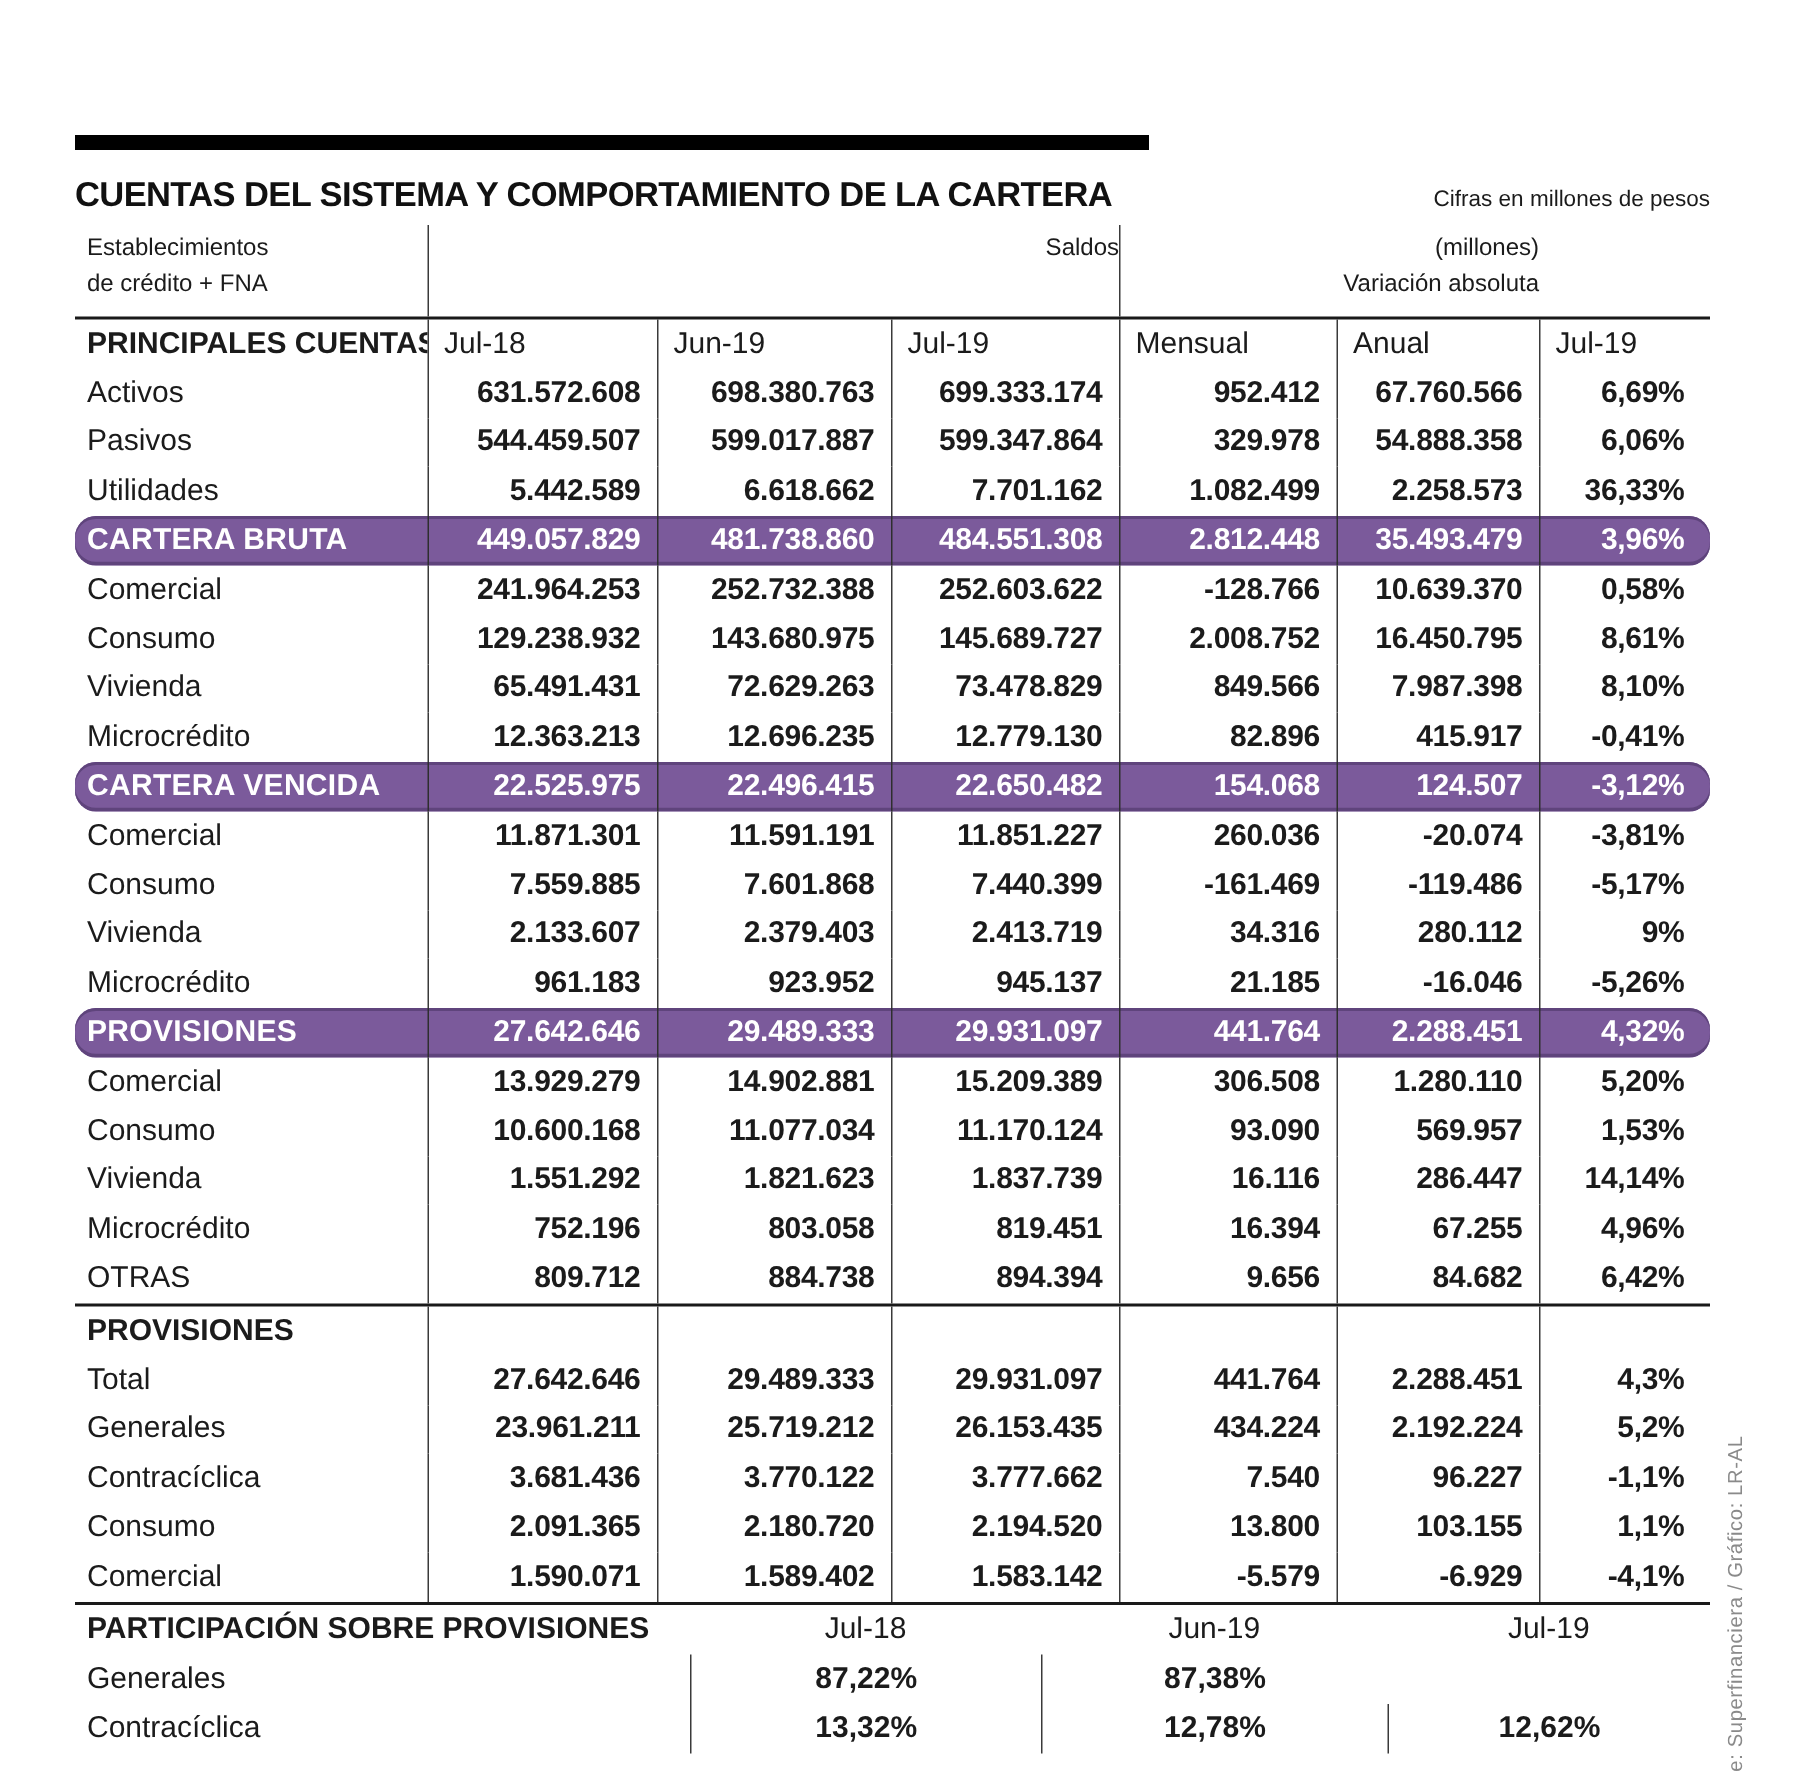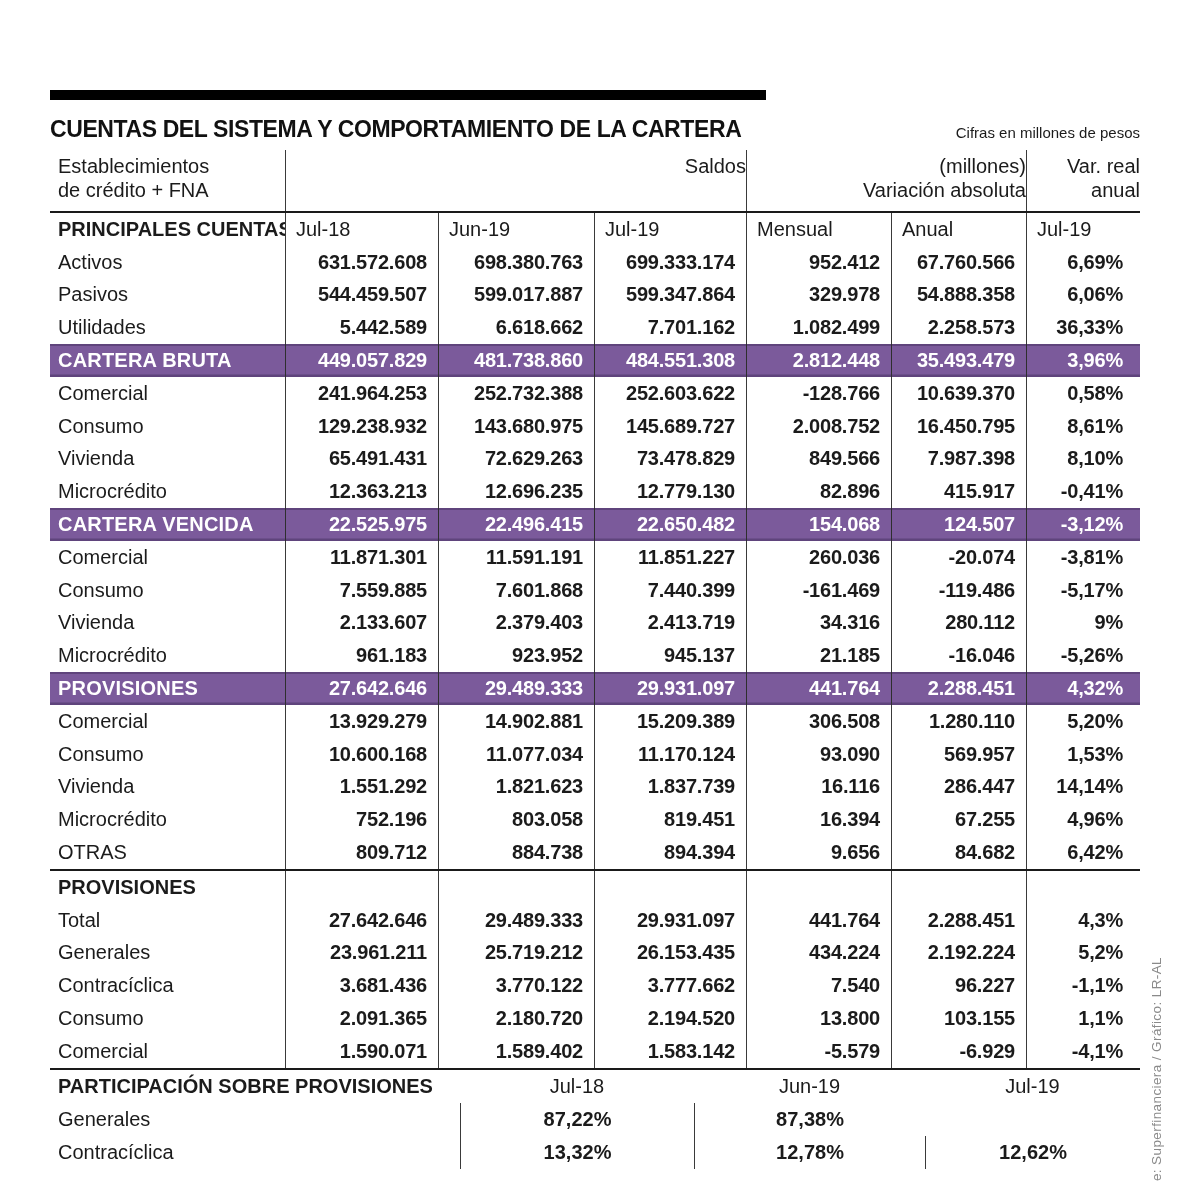--- a/index.html
+++ b/index.html
@@ -14,37 +14,37 @@
   .content { position:absolute; left:50px; top:50px; width:1090px; }
 
   .topbar { width:716px; height:10px; background:#000; }
 
   .title-row { display:flex; justify-content:space-between; align-items:flex-end; margin-top:11px; height:32px; }
   .title { font-size:23px; font-weight:700; letter-spacing:-0.4px; color:#111; }
   .units { font-size:15px; color:#1b1b1b; padding-bottom:2px; }
 
   
   .thead { display:grid; grid-template-columns:235px 461px 280px 114px; margin-top:7px; border-bottom:2px solid #1a1a1a; }
-  .hcell { font-size:20px; line-height:24px; padding:4px 0 9px 8px; }
+  .hcell { font-size:16px; line-height:24px; padding:4px 0 9px 8px; }
   .hcell.b { border-left:1px solid #3a3a3a; padding-left:10px;text-align:right; }
 
   
   .trow { display:grid; height:32.8px; font-size:20px; }
   .trow.main { grid-template-columns:235px 153px 156px 152px 145px 135px 114px; }
   .trow.part { grid-template-columns:410px 234px 231px 215px;text-align:center; }
   .cell { display:flex; align-items:center; height:100%; overflow:hidden; white-space:nowrap; }
   .cell.label { padding-left:8px; }
   .bold { font-weight:700; }
   .cell.colh { border-left:1px solid #3a3a3a; padding-left:10px; font-weight:400; }
   .cell.num { justify-content:flex-end; padding-right:11px; font-weight:700; border-left:1px solid #3a3a3a; letter-spacing:-0.2px; }
   .cell.num.pct { padding-right:17px; }
   .cell.pval { justify-content:center; font-weight:700; border-left:1px solid #3a3a3a; }
   .cell.pcol { justify-content:center; font-weight:400; }
 
-  .trow.band { background:#7b5a9b; color:#ffffff; box-shadow:inset 0 2px 0 #5f447c, inset 0 -2.5px 0 #5f447c; }
+  .trow.band { background:#7b5a9b; color:#ffffff; box-shadow:inset 0 2px 0 #5f447c, inset 0 -2.5px 0 #5f447c;border-radius:14px; }
   .trow.band .cell.label { font-weight:700; letter-spacing:0.2px; }
   .trow.band .cell.num { border-left-color:#2e2e2e; }
 
   .rule { border-top:2px solid #1a1a1a; }
 
   .source {
     position:absolute; right:36px; bottom:3px;
     writing-mode:vertical-rl; transform:rotate(180deg);
     font-size:13.5px; color:#8a8a8a; letter-spacing:0.4px;
   }
@@ -67,24 +67,20 @@
         <div>Establecimientos</div>
         <div>de crédito + FNA</div>
       </div>
       <div class="hcell b">
         <div>Saldos</div>
       </div>
       <div class="hcell b">
         <div>(millones)</div>
       <div>Variación absoluta</div>
         </div>
-      <div class="hcell b">
-        <div>Var. real</div>
-        <div>anual</div>
-      </div>
     </div>
 
     <div class="trow main">
       <div class="cell label bold">PRINCIPALES CUENTAS</div>
       <div class="cell colh">Jul-18</div>
       <div class="cell colh">Jun-19</div>
       <div class="cell colh">Jul-19</div>
       <div class="cell colh">Mensual</div>
       <div class="cell colh">Anual</div>
       <div class="cell colh">Jul-19</div>

